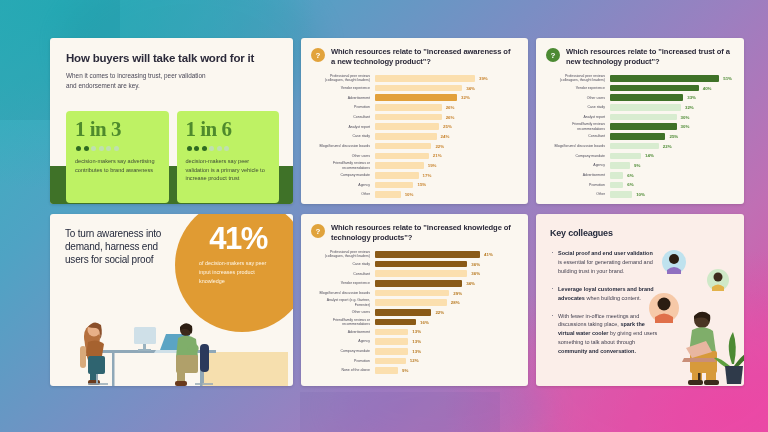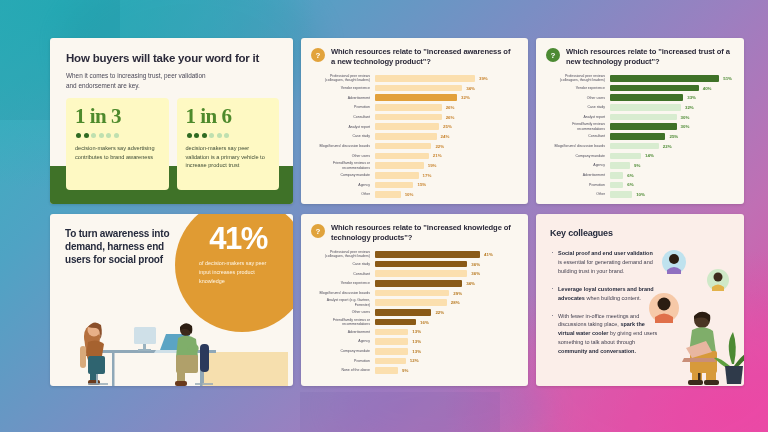--- a/index.html
+++ b/index.html
@@ -48,22 +48,22 @@
   }
   .p1 .greenband {
     position: absolute; left: 0; right: 0; bottom: 0; height: 38px;
     background: #3f7228;
   }
   .p1 .cards {
     position: absolute; left: 16px; right: 14px; top: 60px;
     display: flex; gap: 8px; z-index: 2;
   }
   .statcard {
-    flex: 1; background: #fef9c3; border-radius: 4px;
-    padding: 8px 9px 10px 9px; min-height: 92px;
+    flex: 1; background: #bef264; border-radius: 4px;
+    padding: 8px 9px 10px 9px; min-height: 92px; margin-top: 13px;
   }
   .statcard .big {
     font-size: 21px; font-weight: bold; color: #4e8a2c;
     line-height: 1; letter-spacing: -.5px;
     font-family: "Liberation Serif", serif;
   }
   .statcard .dots { display: flex; gap: 2.5px; margin: 6px 0 6px 1px; }
   .statcard .dot { width: 5px; height: 5px; border-radius: 50%; background: #bfe0b0; }
   .statcard .dot.on { background: #2f6b22; }
   .statcard .desc { font-size: 5.6px; color: #3d4b35; line-height: 1.55; }
@@ -90,21 +90,21 @@
     font-size: 3.5px; color: #4c4a58; line-height: 1.25;
   }
   .rtrack { flex: 1; display: flex; align-items: center; }
   .rbar { height: 6.6px; border-radius: 1px; }
   .rval { font-size: 4.4px; font-weight: bold; margin-left: 4px; white-space: nowrap; }
 
   
   .p4 { background: #fbf7f0; }
   .p4 .head {
     position: absolute; top: 14px; left: 15px; z-index: 3;
-    font-size: 10px; font-weight: bold; color: #262b3d;
+    font-size: 10px; font-weight: normal; color: #262b3d;
     line-height: 1.28; max-width: 110px; letter-spacing: -.2px;
   }
   .p4 .circle {
     position: absolute; right: -16px; top: -16px;
     width: 134px; height: 134px; border-radius: 50%;
     background: #e09b33; z-index: 2;
     display: flex; flex-direction: column; align-items: center;
     padding-top: 26px;
   }
   .p4 .circle .pct {
@@ -137,21 +137,21 @@
 
 <div class="bg-blob" style="left:60px;top:-30px;width:260px;height:150px;background:#1d8fa0;"></div>
 <div class="bg-rect" style="left:0;top:0;width:120px;height:120px;background:#0d6f80;"></div>
 <div class="bg-blob" style="right:-40px;bottom:-40px;width:280px;height:180px;background:#f050a8;"></div>
 <div class="bg-blob" style="left:330px;bottom:-20px;width:220px;height:90px;background:#8a6ec8;"></div>
 <div class="bg-rect" style="left:300px;bottom:0;width:200px;height:40px;background:#5f4f9e;"></div>
 
 <div class="stage">
 
   <div class="panel p1">
-    <div class="title">How buyers will take your word for it</div>
+    <div class="title">How buyers will take talk word for it</div>
     <div class="sub">When it comes to increasing trust, peer validation and endorsement are key.</div>
     <div class="greenband"></div>
     <div class="cards">
 
       <div class="statcard">
         <div class="big">1 in 3</div>
         <div class="dots">
           <span class="dot on"></span>
           <span class="dot on"></span>
           <span class="dot"></span>

